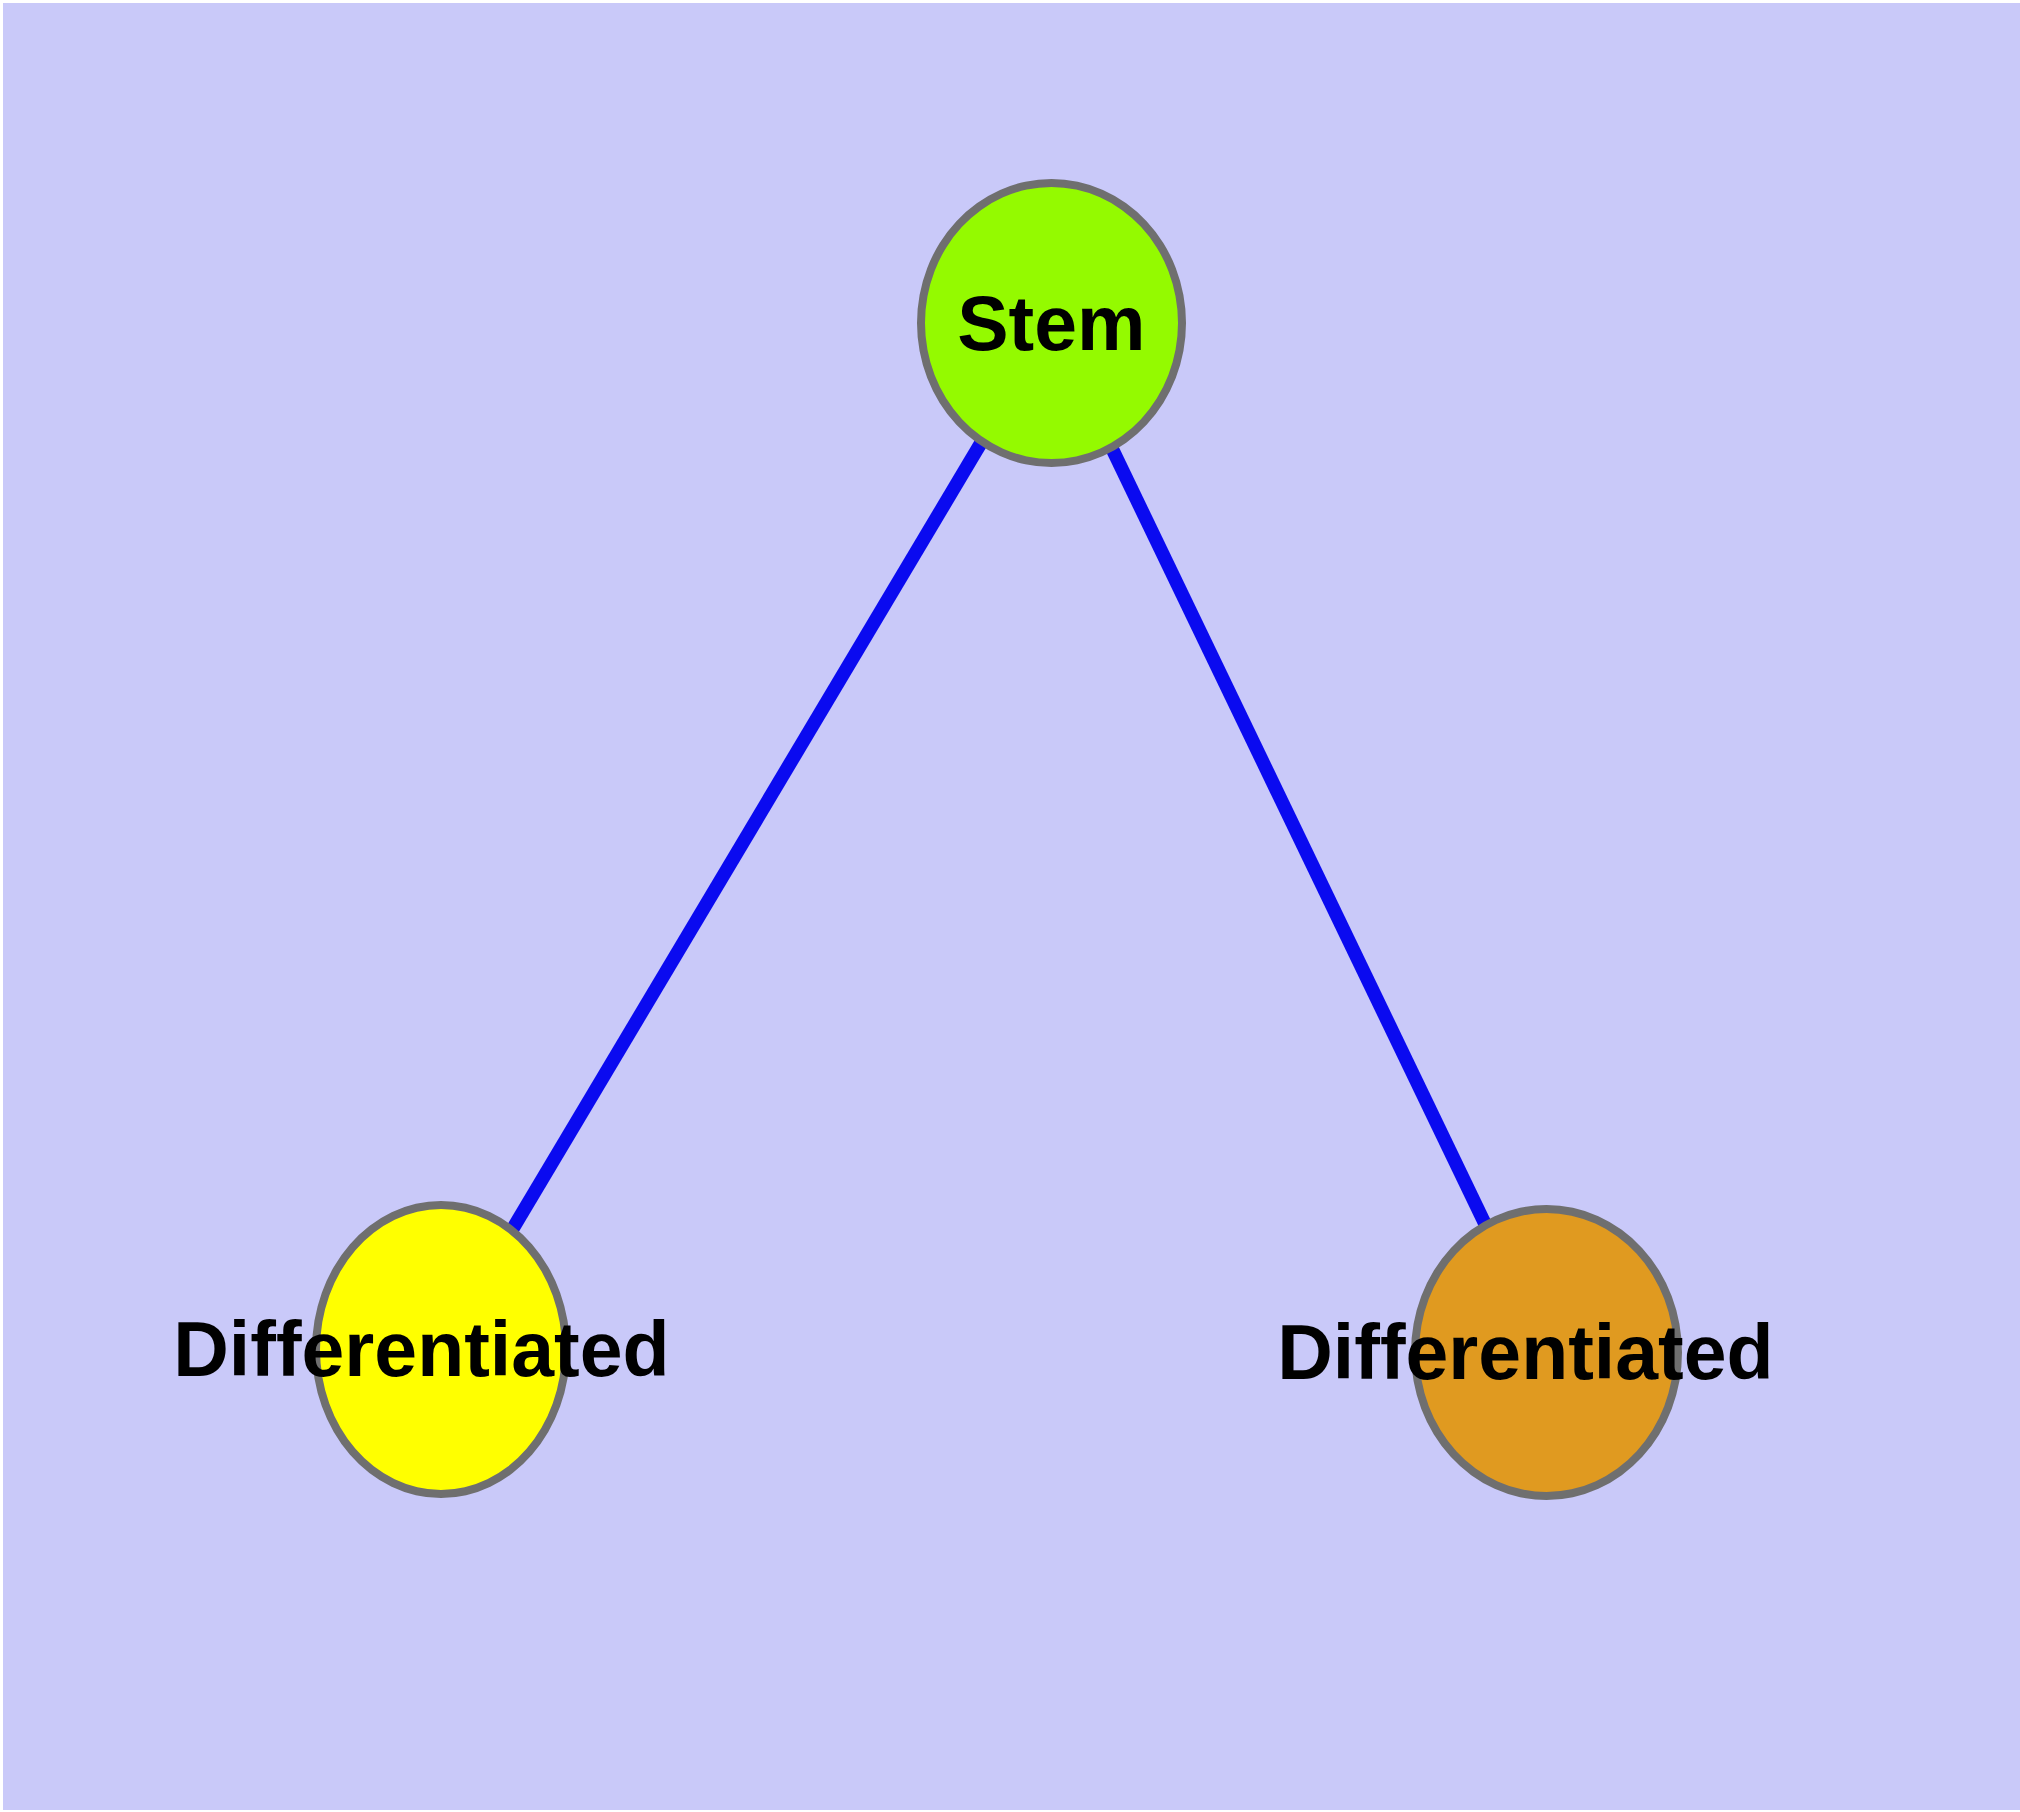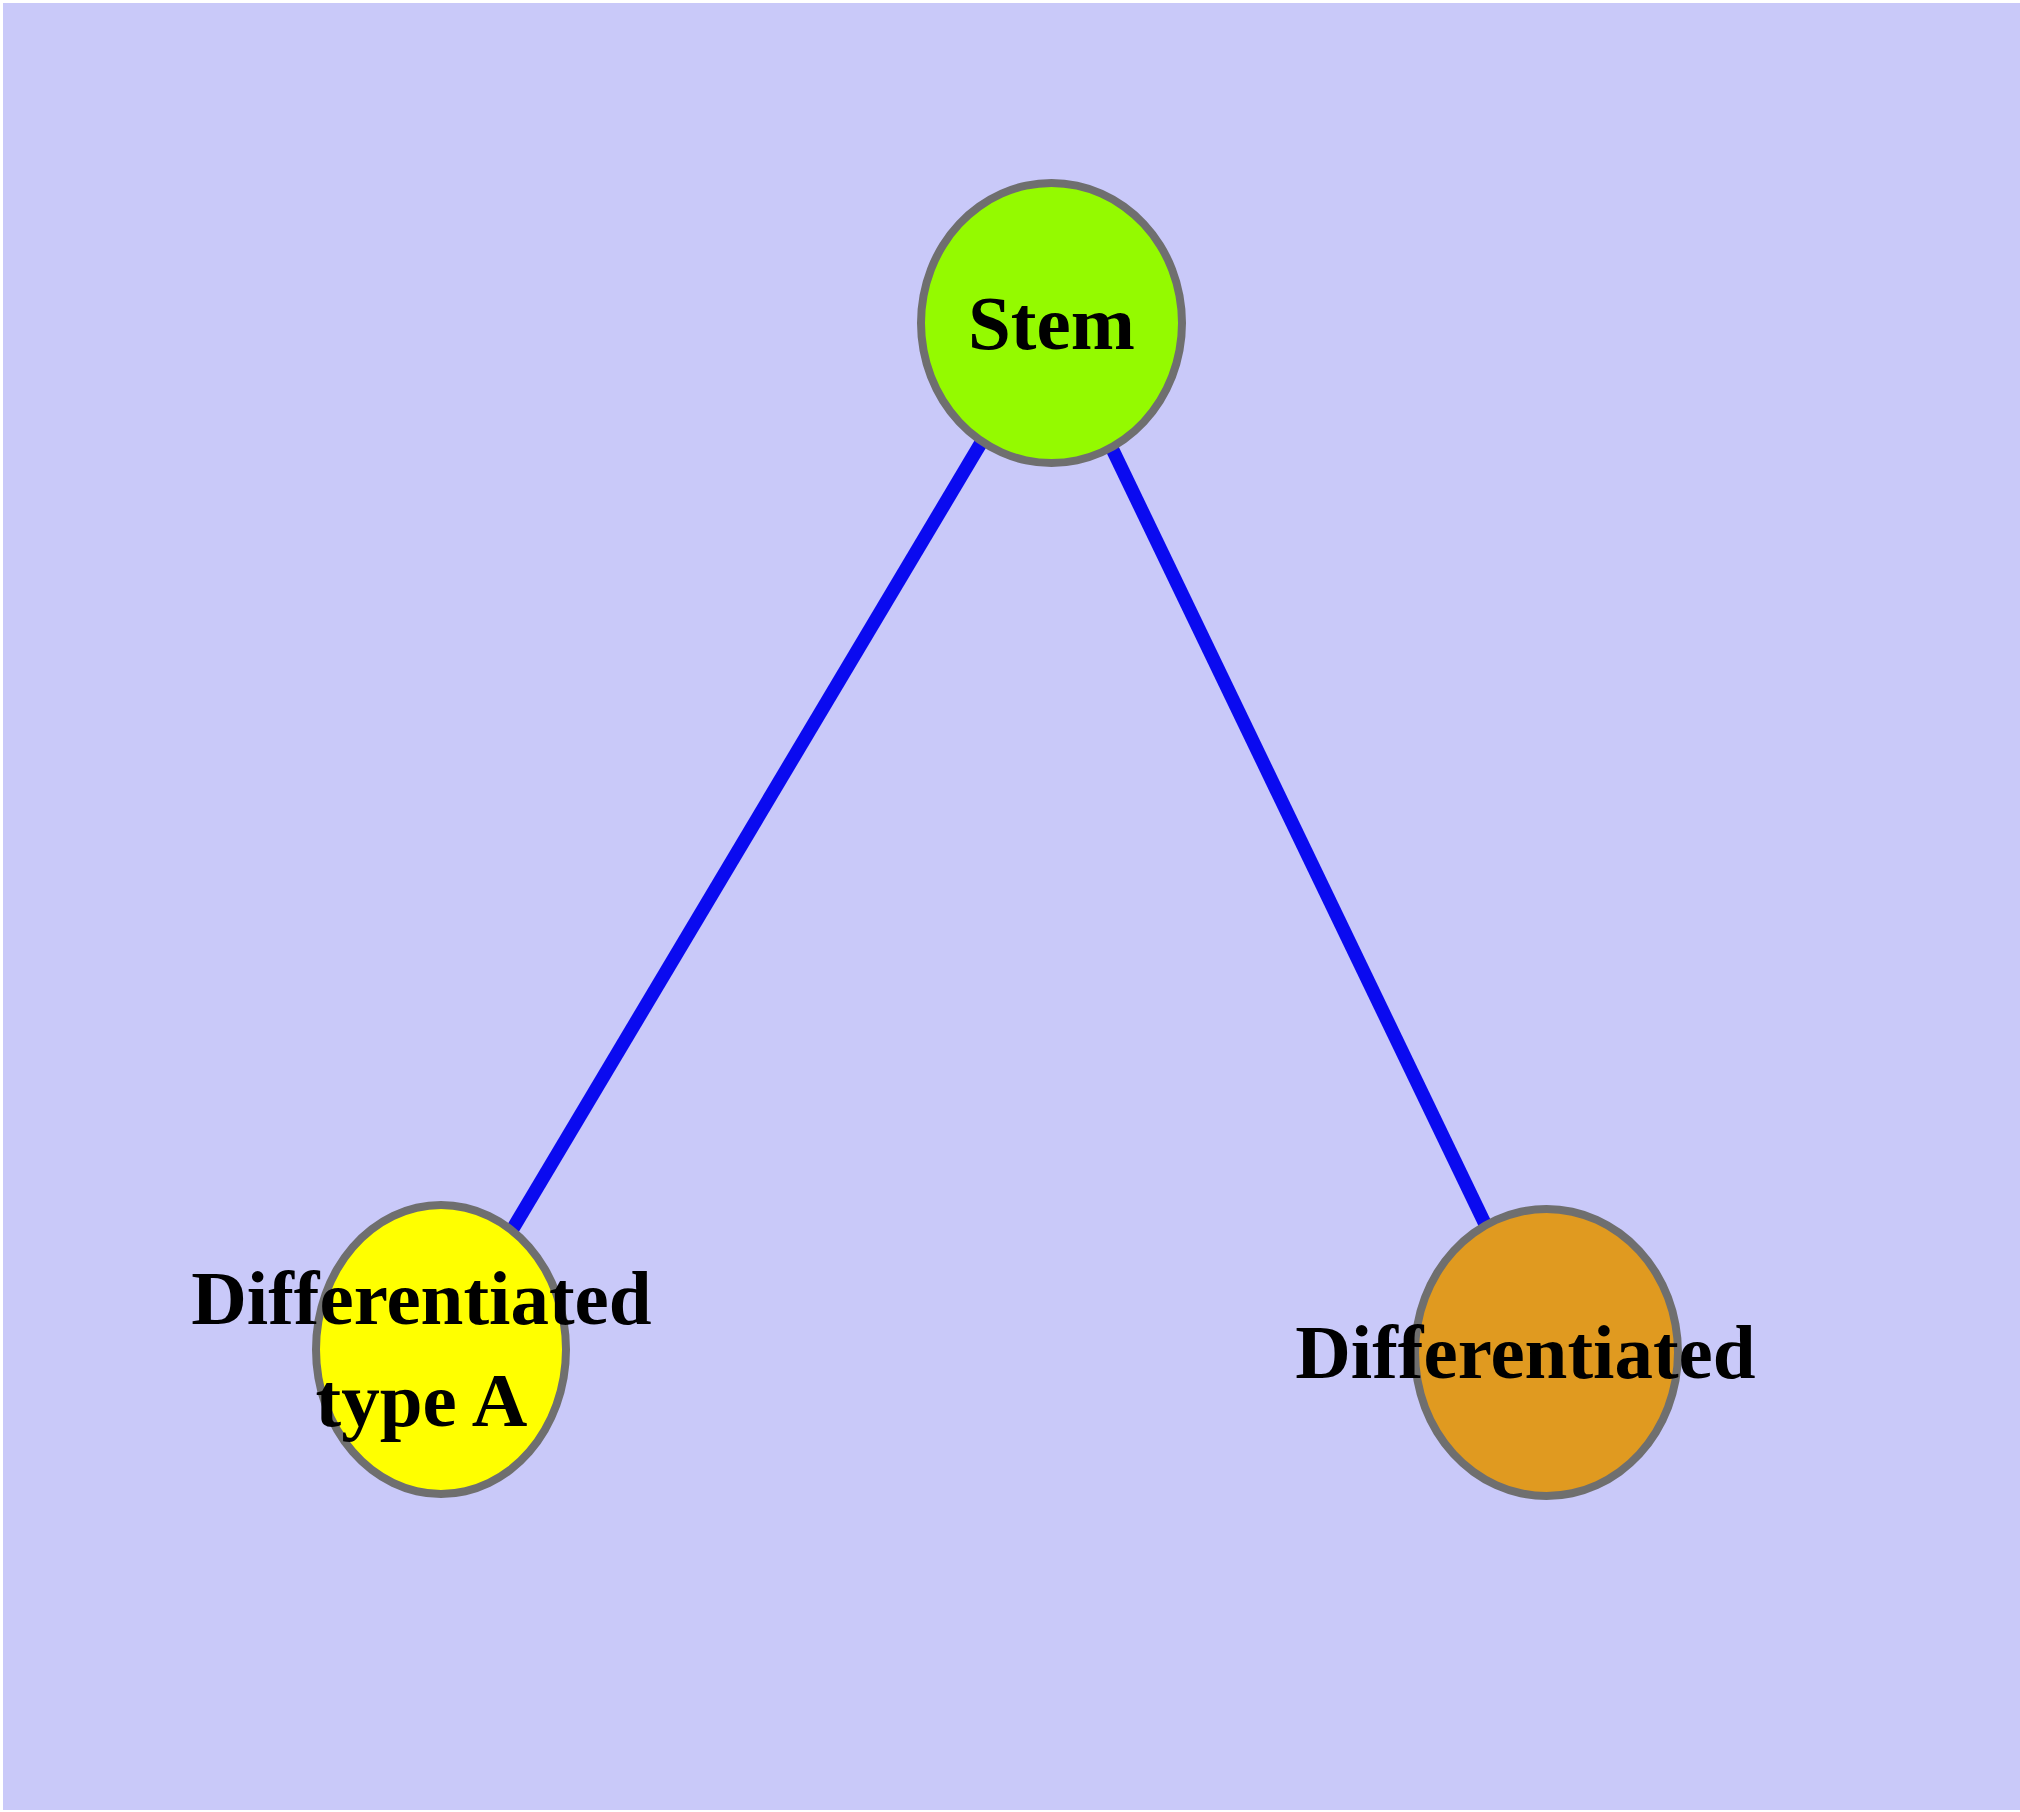--- a/index.html
+++ b/index.html
@@ -50,38 +50,37 @@
     text-align: center;
     white-space: nowrap;
   }
   .label-stem   { left: 1048px; top: 320px; }
   .label-type-a { left: 418px;  top: 1346px; }
   .label-type-b { left: 1522px; top: 1349px; }
 </style>
 </head>
 <body style="background: rgb(255, 255, 255);">
 
-<div class="canvas" style="background: rgb(201, 201, 249); font-family: Liberation Serif, serif;">
+<div class="canvas" style="background: rgb(201, 201, 249);">
 
   <svg class="edges-layer" viewBox="0 0 2384 2138" xmlns="http://www.w3.org/2000/svg">
     <line x1="1241" y1="382" x2="520" y2="1592" stroke-width="16" stroke="#0a0af0"></line>
     <line x1="1241" y1="382" x2="1825" y2="1596" stroke-width="16" stroke="#0a0af0"></line>
   </svg>
 
   <div class="node node-stem" style="background-color: rgb(148, 250, 0);"></div>
 
   <div class="node node-type-a" style="background-color: rgb(255, 255, 0);"></div>
 
   <div class="node node-type-b" style="background-color: rgb(224, 154, 32);"></div>
 
   <div class="node-label label-stem">Stem</div>
 
   <div class="node-label label-type-a">
     <div>Differentiated</div>
-    <div>type A</div>
   </div>
 
   <div class="node-label label-type-b">
     <div>Differentiated</div>
   </div>
 
 </div>
 
 
 </body></html>

